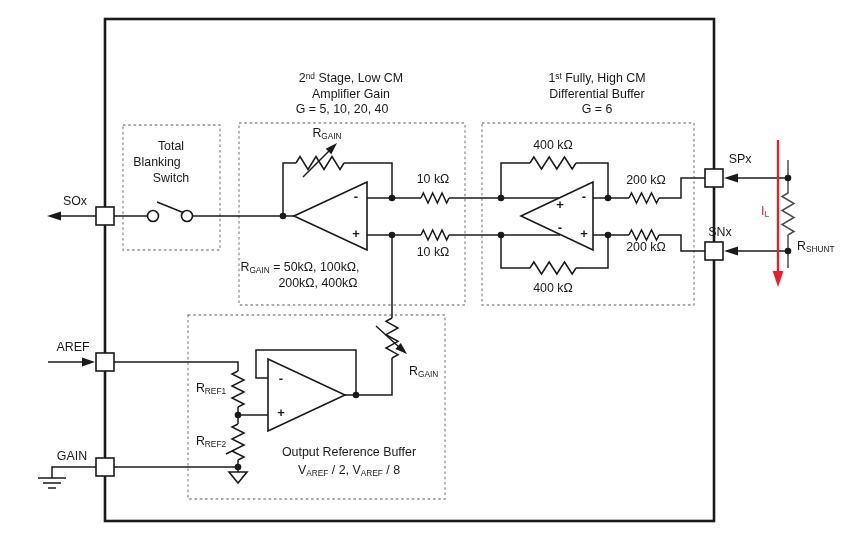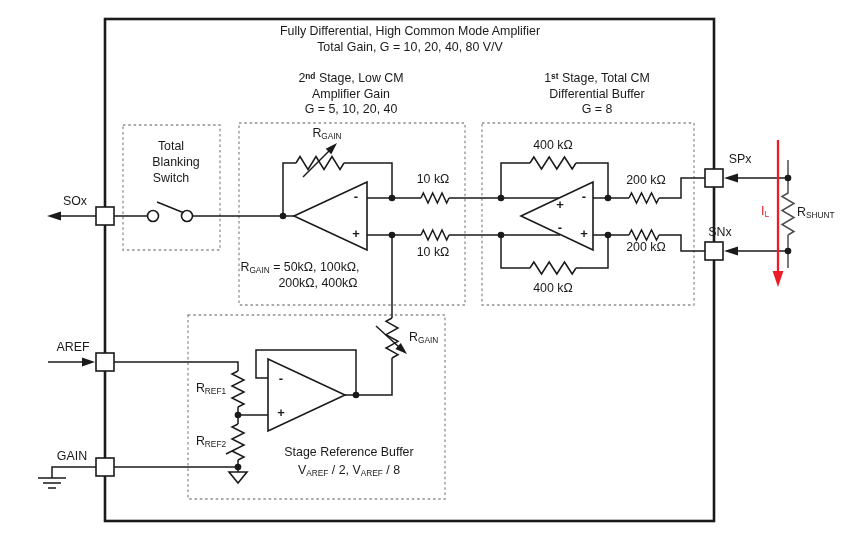--- a/index.html
+++ b/index.html
@@ -1,23 +1,23 @@
 <!DOCTYPE html>
 <html style="--line: #1a1a1a; --dashed: #8f8f8f; --red: #ED1C24; --shunt_wire: #4d4d4d;"><head>
 <meta charset="utf-8">
 <style>
   html,body{margin:0;padding:0;background:#fff;}
   .stage{position:relative;width:857px;height:545px;background:#fff;overflow:hidden;
          font-family:"Liberation Sans",sans-serif;color:#1a1a1a;}
   .stage svg{position:absolute;left:0;top:0;}
   .lbl{position:absolute;transform:translate(-50%,-50%);white-space:nowrap;
        font-size:12.4px;line-height:1.05;}
-  .lbl-left{transform:translate(0,-50%);}
+  .lbl-left{transform:translate(0,-50%);margin-top:34px;}
   .lbl sub{font-size:8.3px;line-height:0;vertical-align:-2px;letter-spacing:0;text-align:center;}
-  .lbl sup{font-size:8.3px;line-height:0;vertical-align:3.5px;font-weight:bold;}
+  .lbl sup{font-size:8.3px;line-height:0;vertical-align:3.5px;}
   .sign{font-size:13px;font-weight:700;}
   .red{color:var(--red);}
   .w{fill:none;stroke:var(--line);stroke-width:1.5;stroke-linecap:butt;stroke-linejoin:miter;}
   .wg{fill:none;stroke:var(--shunt_wire);stroke-width:1.5;}
   .dash{fill:none;stroke:var(--dashed);stroke-width:1.3;stroke-dasharray:2.5 2.8;}
   .border{fill:none;stroke:var(--line);stroke-width:2.6;}
   .pin{fill:#fff;stroke:var(--line);stroke-width:1.6;}
   .tri{fill:#fff;stroke:var(--line);stroke-width:1.6;stroke-linejoin:miter;}
   .dot{fill:var(--line);stroke:none;}
   .ah{fill:var(--line);stroke:none;}
@@ -124,33 +124,31 @@
 
     <polygon class="ah" points="47,216 61,211.5 61,220.5"></polygon>
     <polygon class="ah" points="95,362 82,357.5 82,366.5"></polygon>
     <polygon class="ah" points="724,178 738,173.5 738,182.5"></polygon>
     <polygon class="ah" points="724,251 738,246.5 738,255.5"></polygon>
 
     <path class="redline" d="M778 140 V272"></path>
     <polygon class="redah" points="778,287 772.6,271 783.4,271"></polygon>
   </svg>
 
-  <div class="lbl" style="left:410px;top:32px">Fully Differential, High Common Mode Amplifier</div>
-  <div class="lbl" style="left:410px;top:48px">Total Gain, G = 10, 20, 40, 80 V/V</div>
 
   <div class="lbl" style="left:351px;top:79px"><span>2</span><sup>nd</sup><span> Stage, Low CM</span></div>
   <div class="lbl" style="left:351px;top:95px">Amplifier Gain</div>
-  <div class="lbl" style="left:351px;top:110px">G = 5, 10, 20, 40</div>
+  <div class="lbl" style="left:342px;top:110px">G = 5, 10, 20, 40</div>
 
-  <div class="lbl" style="left:597px;top:79px"><span>1</span><sup>st</sup><span> Stage, Total CM</span></div>
+  <div class="lbl" style="left:597px;top:79px"><span>1</span><sup>st</sup><span> Fully, High CM</span></div>
   <div class="lbl" style="left:597px;top:95px">Differential Buffer</div>
-  <div class="lbl" style="left:597px;top:110px">G = 8</div>
+  <div class="lbl" style="left:597px;top:110px">G = 6</div>
 
   <div class="lbl" style="left:171px;top:147px">Total</div>
-  <div class="lbl" style="left:176px;top:163px">Blanking</div>
+  <div class="lbl" style="left:157px;top:163px">Blanking</div>
   <div class="lbl" style="left:171px;top:179px">Switch</div>
 
   <div class="lbl" style="left:75px;top:202px">SOx</div>
   <div class="lbl" style="left:73px;top:348px">AREF</div>
   <div class="lbl" style="left:72px;top:457px">GAIN</div>
   <div class="lbl" style="left:740px;top:160px">SPx</div>
   <div class="lbl" style="left:720px;top:233px">SNx</div>
 
   <div class="lbl" style="left:327px;top:134px"><span>R</span><sub>GAIN</sub></div>
   <div class="lbl" style="left:300px;top:268px"><span>R</span><sub>GAIN</sub><span> = 50kΩ, 100kΩ,</span></div>
@@ -169,19 +167,19 @@
   <div class="lbl sign" style="left:560px;top:228px">-</div>
   <div class="lbl sign" style="left:584px;top:197px">-</div>
   <div class="lbl sign" style="left:584px;top:234px">+</div>
   <div class="lbl sign" style="left:281px;top:379px">-</div>
   <div class="lbl sign" style="left:281px;top:413px">+</div>
 
   <div class="lbl" style="left:211px;top:389px"><span>R</span><sub>REF1</sub></div>
   <div class="lbl" style="left:211px;top:442px"><span>R</span><sub>REF2</sub></div>
   <div class="lbl lbl-left" style="left:409px;top:338px"><span>R</span><sub>GAIN</sub></div>
 
-  <div class="lbl" style="left:349px;top:453px">Stage Reference Buffer</div>
+  <div class="lbl" style="left:349px;top:453px">Output Reference Buffer</div>
   <div class="lbl" style="left:349px;top:471px"><span>V</span><sub>AREF</sub><span> / 2, V</span><sub>AREF</sub><span> / 8</span></div>
 
   <div class="lbl red" style="left:765px;top:212px"><span>I</span><sub>L</sub></div>
   <div class="lbl lbl-left" style="left:797px;top:213px"><span>R</span><sub>SHUNT</sub></div>
 
 </div>
 
 </body></html>

